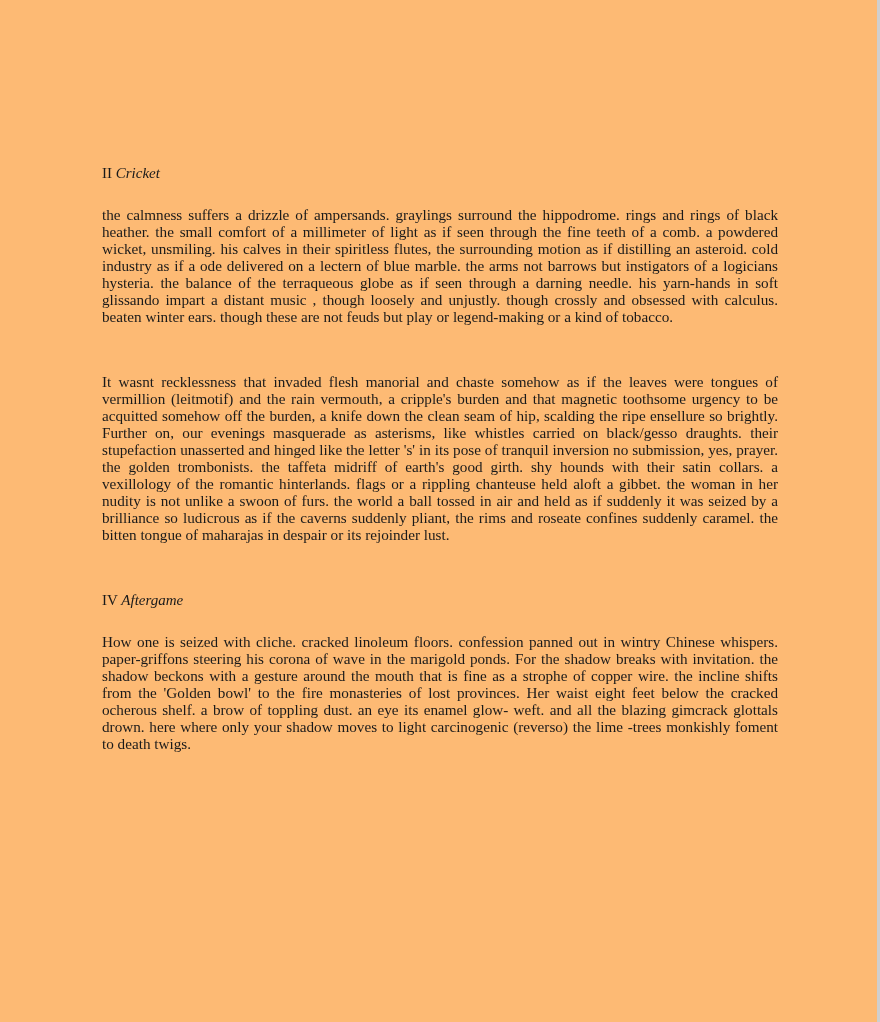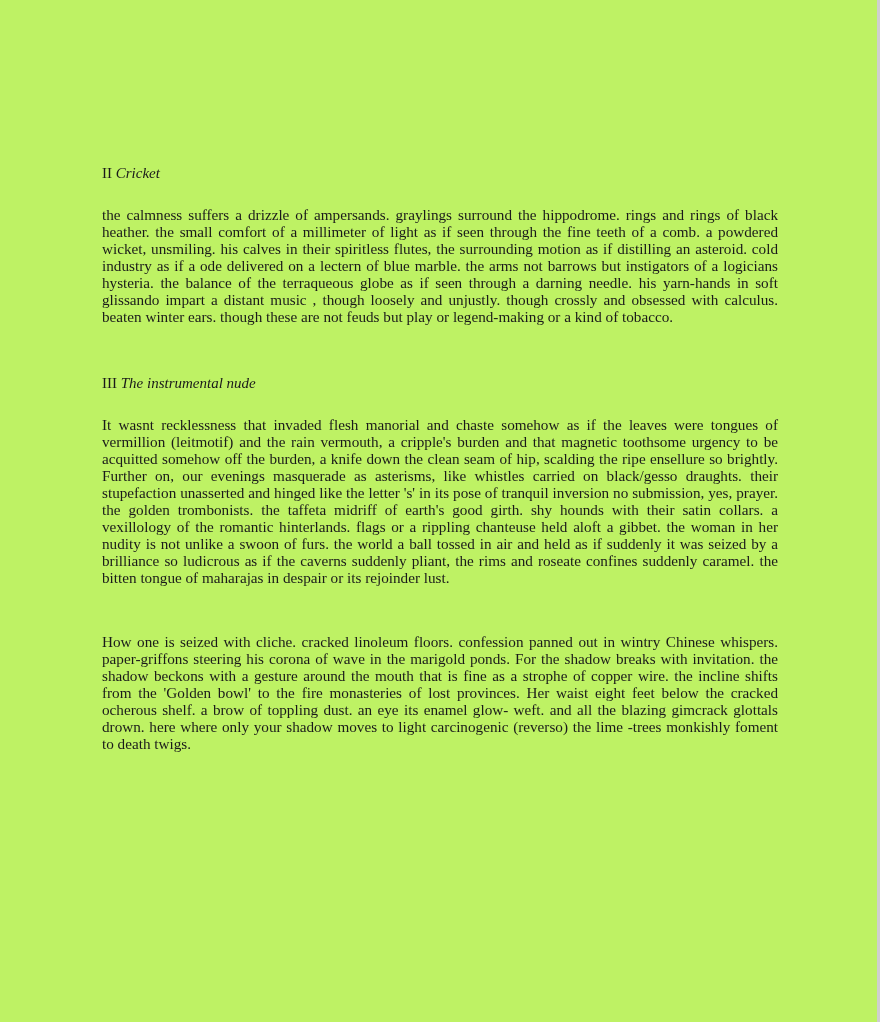--- a/index.html
+++ b/index.html
@@ -1,17 +1,17 @@
 <!DOCTYPE html>
 <html><head>
 <meta charset="utf-8">
 <style>
   html, body { margin:0; padding:0; background:#ffffff; }
   body { width:880px; height:1022px; position:relative; overflow:hidden; }
-  .page { position:absolute; left:0; top:0; width:877px; height:1022px; background:#bef264; }
+  .page { position:absolute; left:0; top:0; width:877px; height:1022px; background:#fdba74; }
   .edge { position:absolute; right:0; top:0; width:3px; height:1022px; background:#cfcfcf; }
   .content { position:absolute; left:102px; top:163px; width:676px;
     font-family:"Liberation Serif", "DejaVu Serif", serif; color:#1a1a1a; font-size:15.2px; }
   .heading { font-size:15px; line-height:20px; margin:0; }
   .heading em { font-style:italic; }
   .para { margin:23px 0 0 0; line-height:17px; text-align:justify; }
   .sec2 { margin-top:48px; }
   .sec3 { margin-top:47px; }
 </style>
 </head>
@@ -19,23 +19,23 @@
 
 <div class="page">
   <div class="content">
 
     <section>
       <p class="heading"><span>II</span> <em>Cricket</em></p>
       <p class="para">the calmness suffers a drizzle of ampersands. graylings surround the hippodrome. rings and rings of black heather. the small comfort of a millimeter of light as if seen through the fine teeth of a comb. a powdered wicket, unsmiling. his calves in their spiritless flutes, the surrounding motion as if distilling an asteroid. cold industry as if a ode delivered on a lectern of blue marble. the arms not barrows but instigators of a logicians hysteria. the balance of the terraqueous globe as if seen through a darning needle. his yarn-hands in soft glissando impart a distant music , though loosely and unjustly. though crossly and obsessed with calculus. beaten winter ears. though these are not feuds but play or legend-making or a kind of tobacco.</p>
     </section>
 
     <section class="sec2">
-      <p class="heading"><span>III</span> <em>The instrumental nude</em></p>
       <p class="para">It wasnt recklessness that invaded flesh manorial and chaste somehow as if the leaves were tongues of vermillion (leitmotif) and the rain vermouth, a cripple's burden and that magnetic toothsome urgency to be acquitted somehow off the burden, a knife down the clean seam of hip, scalding the ripe ensellure so brightly. Further on, our evenings masquerade as asterisms, like whistles carried on black/gesso draughts. their stupefaction unasserted and hinged like the letter 's' in its pose of tranquil inversion no submission, yes, prayer. the golden trombonists. the taffeta midriff of earth's good girth. shy hounds with their satin collars. a vexillology of the romantic hinterlands. flags or a rippling chanteuse held aloft a gibbet. the woman in her nudity is not unlike a swoon of furs. the world a ball tossed in air and held as if suddenly it was seized by a brilliance so ludicrous as if the caverns suddenly pliant, the rims and roseate confines suddenly caramel. the bitten tongue of maharajas in despair or its rejoinder lust.</p>
     </section>
 
     <section class="sec3">
+      <p class="heading"><span>IV</span> <em>Aftergame</em></p>
       <p class="para">How one is seized with cliche. cracked linoleum floors. confession panned out in wintry Chinese whispers. paper-griffons steering his corona of wave in the marigold ponds. For the shadow breaks with invitation. the shadow beckons with a gesture around the mouth that is fine as a strophe of copper wire. the incline shifts from the 'Golden bowl' to the fire monasteries of lost provinces. Her waist eight feet below the cracked ocherous shelf. a brow of toppling dust. an eye its enamel glow- weft. and all the blazing gimcrack glottals drown. here where only your shadow moves to light carcinogenic (reverso) the lime -trees monkishly foment to death twigs.</p>
     </section>
 
   </div>
 </div>
 <div class="edge"></div>
 
 </body></html>

